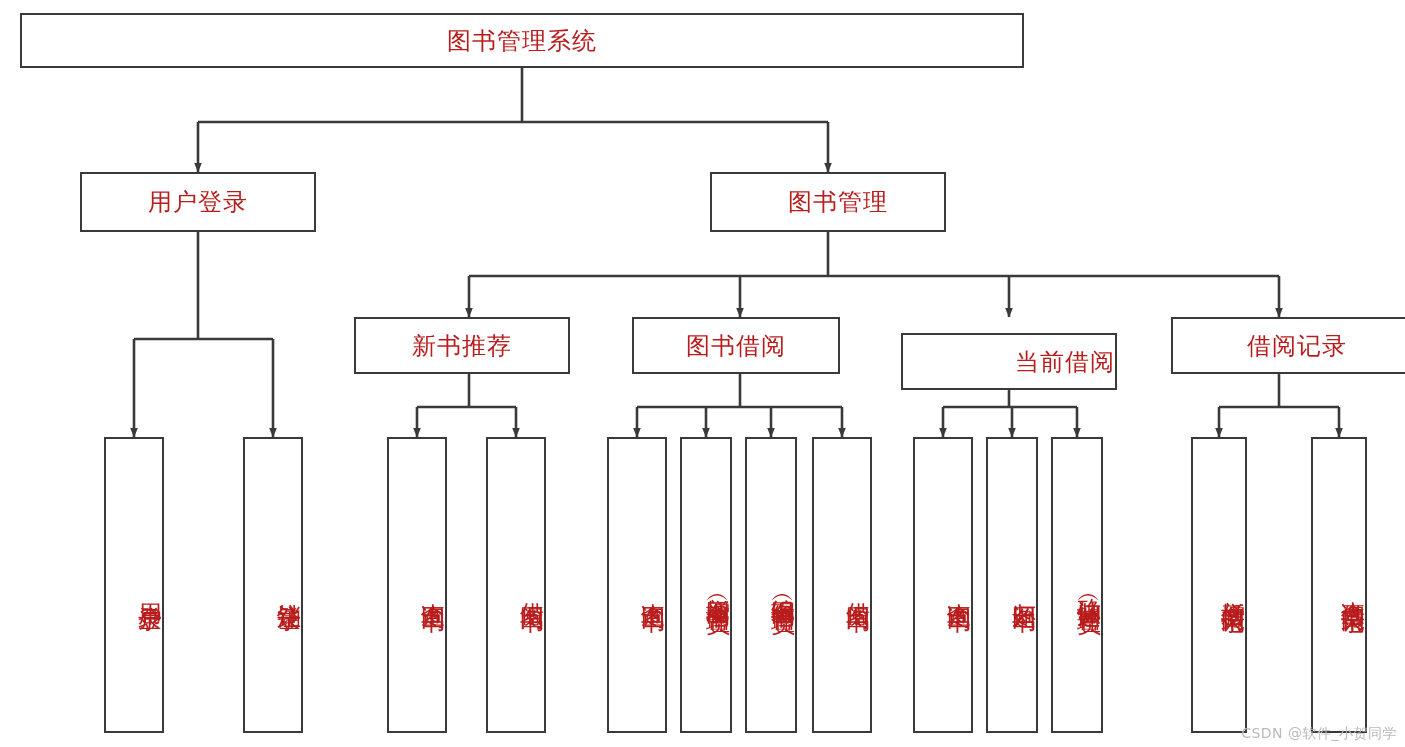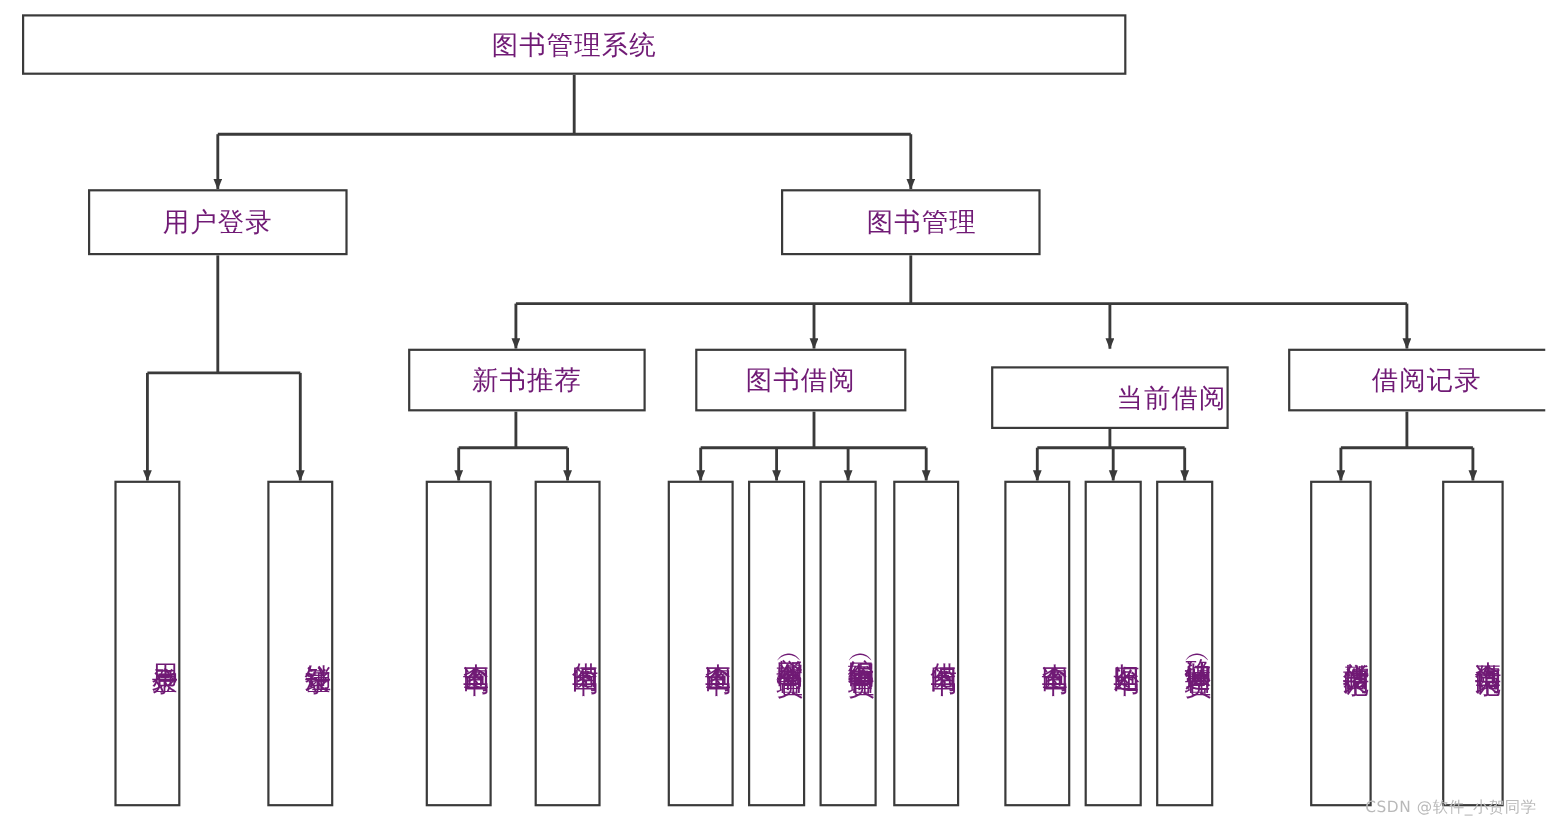--- a/index.html
+++ b/index.html
@@ -18,21 +18,21 @@
     overflow: hidden;
   }
   .node {
     position: absolute;
     box-sizing: border-box;
     border: 2px solid #3a3a3a;
     background: #ffffff;
     display: flex;
     align-items: center;
     justify-content: center;
-    color: #701a75;
+    color: #b91c1c;
   }
   .node.horiz {
     font-size: 24px;
     letter-spacing: 1px;
   }
   .node.vert {
     writing-mode: vertical-rl;
     text-orientation: upright;
     font-size: 24px;
     letter-spacing: 2px;
@@ -113,24 +113,24 @@
   <div id="nodes">
       <div class="node horiz" style="left: 20px; top: 13px; width: 1004px; height: 55px;">
         <span class="hlabel">图书管理系统</span>
       </div>
       <div class="node horiz" style="left: 80px; top: 172px; width: 236px; height: 60px;">
         <span class="hlabel">用户登录</span>
       </div>
       <div class="node horiz" style="left: 710px; top: 172px; width: 236px; height: 60px; padding-left: 20px;">
         <span class="hlabel">图书管理</span>
       </div>
-      <div class="node horiz" style="left: 371px; top: 317px; width: 216px; height: 57px;">
+      <div class="node horiz" style="left: 354px; top: 317px; width: 216px; height: 57px;">
         <span class="hlabel">新书推荐</span>
       </div>
-      <div class="node horiz" style="left: 632px; top: 317px; width: 192px; height: 57px;">
+      <div class="node horiz" style="left: 632px; top: 317px; width: 208px; height: 57px;">
         <span class="hlabel">图书借阅</span>
       </div>
       <div class="node horiz" style="left: 901px; top: 333px; width: 216px; height: 57px; justify-content: flex-end;">
         <span class="hlabel">当前借阅</span>
       </div>
       <div class="node horiz" style="left: 1171px; top: 317px; width: 252px; height: 57px;">
         <span class="hlabel">借阅记录</span>
       </div>
       <div class="node vert" style="left: 104px; top: 437px; width: 60px; height: 296px;">
         <span class="vlabel">用户登录</span>

